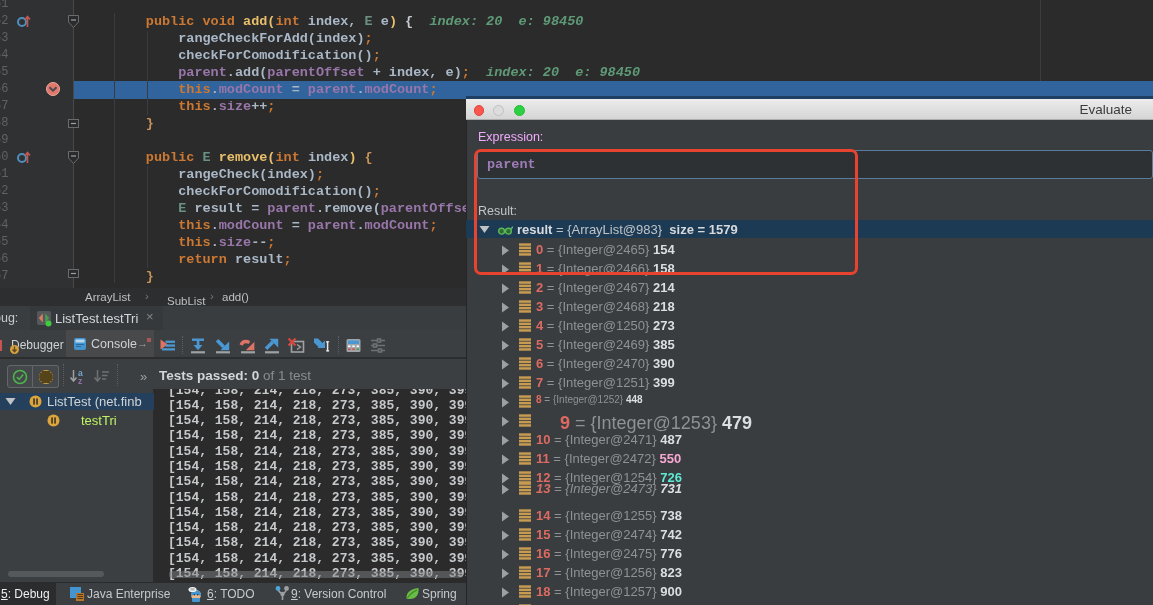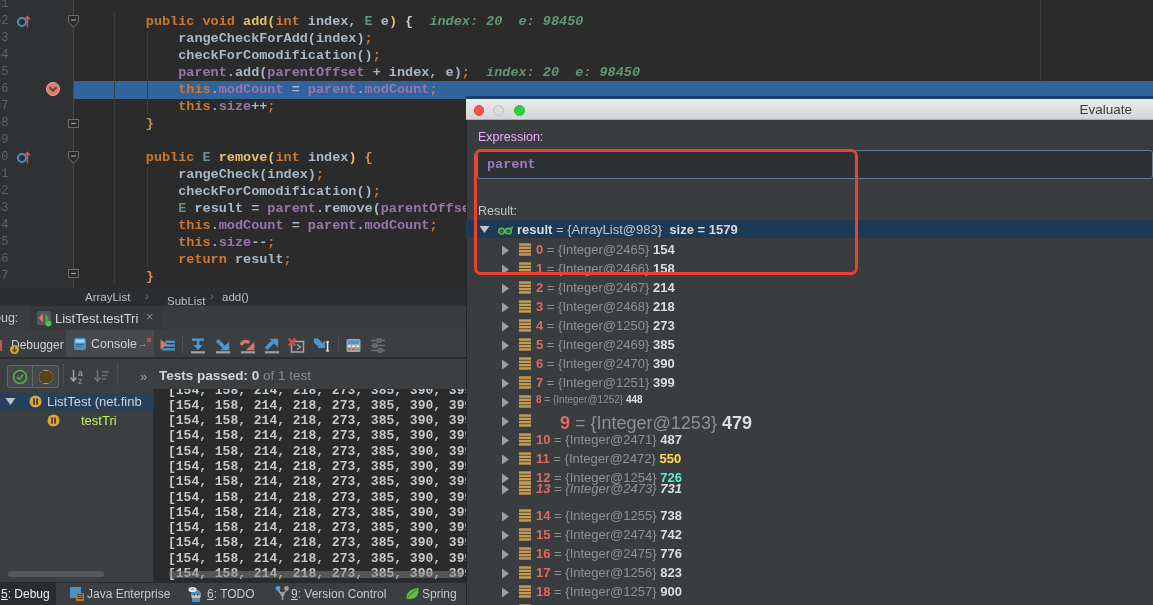--- a/index.html
+++ b/index.html
@@ -494,21 +494,21 @@
           <path d="M1 0.5 L1 10.5 L8 5.5 Z" fill="#9da0a2"></path>
         </svg>
       <svg class="abs" style="left:52px;top:3px;" width="14" height="13" viewBox="0 0 14 13">
         <g fill="#c79b52">
             <rect x="1" y="0.3" width="12" height="2.5"></rect>
             <rect x="1" y="3.6" width="12" height="2.5"></rect>
             <rect x="1" y="6.9" width="12" height="2.5"></rect>
             <rect x="1" y="10.2" width="12" height="2.5"></rect>
           </g>
       </svg>
-      <span class="abs" style="left:70px;top:2px;font-size:13px;color:#8e9294;"><b style="color:#dd6a62;">11</b> = {Integer@2472} <b style="color:#fde047;">550</b></span>
+      <span class="abs" style="left:70px;top:2px;font-size:13px;color:#8e9294;"><b style="color:#dd6a62;">11</b> = {Integer@2472} <b style="color:#f9a8d4;">550</b></span>
     </div>
     <div class="abs" style="left:0;top:369px;width:687px;height:19px;">
       <svg class="abs" style="left:35px;top:5px;" width="9" height="11" viewBox="0 0 9 11">
           <path d="M1 0.5 L1 10.5 L8 5.5 Z" fill="#9da0a2"></path>
         </svg>
       <svg class="abs" style="left:52px;top:3px;" width="14" height="13" viewBox="0 0 14 13">
         <g fill="#c79b52">
             <rect x="1" y="0.3" width="12" height="2.5"></rect>
             <rect x="1" y="3.6" width="12" height="2.5"></rect>
             <rect x="1" y="6.9" width="12" height="2.5"></rect>

